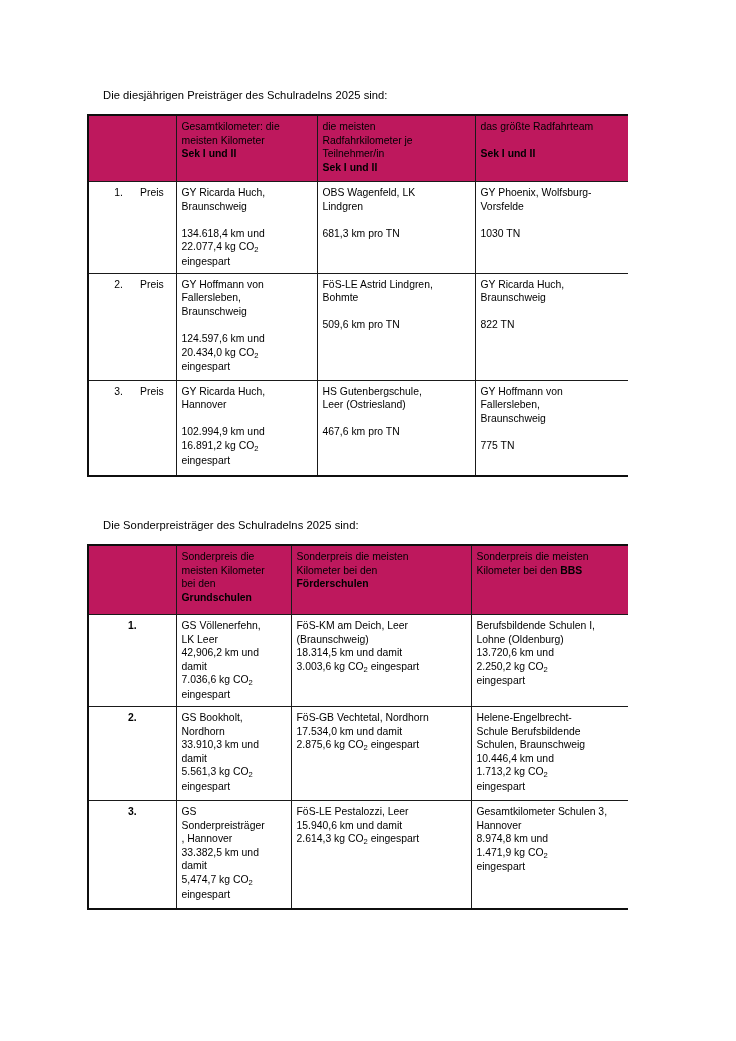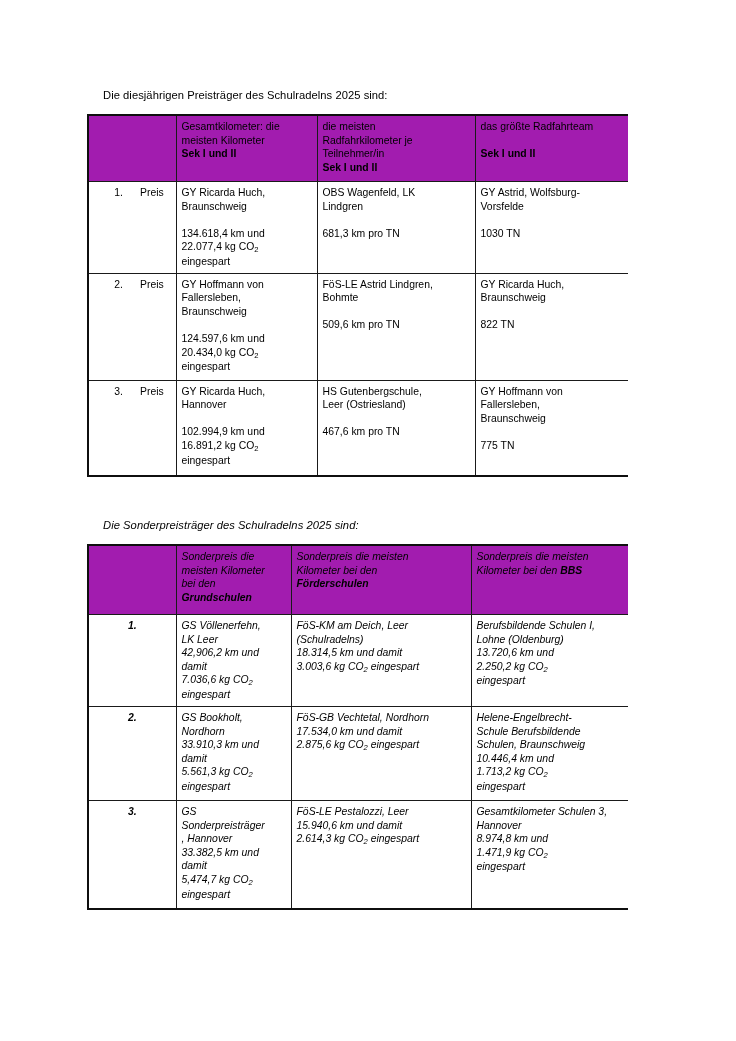--- a/index.html
+++ b/index.html
@@ -22,21 +22,21 @@
     box-sizing: border-box;
     padding: 0 8px 0 0;
     overflow: hidden;
   }
   .section {
     position: absolute;
     left: 87px;
     width: 545px;
   }
   .section-1 { top: 88px; }
-  .section-2 { top: 518px; font-style: italic; }
+  .section-2 { top: 518px; }
 
   .heading {
     font-size: 11.2px;
     line-height: 14px;
     letter-spacing: 0.05px;
     margin: 0 0 12px 16px;
     white-space: nowrap;
   }
 
   table.award-table {
@@ -51,21 +51,21 @@
     vertical-align: top;
     padding: 4px 5px 4px 5px;
     font-size: 10.4px;
     line-height: 13.6px;
     font-weight: normal;
     text-align: left;
     word-wrap: break-word;
     overflow-wrap: break-word;
   }
   table.award-table thead td {
-    background: #a21caf;
+    background: #be185d;
   }
   
   #table-winners col.c0 { width: 88px; }
   #table-winners col.c1 { width: 141px; }
   #table-winners col.c2 { width: 158px; }
   #table-winners col.c3 { width: 158px; }
   
   #table-special col.c0 { width: 88px; }
   #table-special col.c1 { width: 115px; }
   #table-special col.c2 { width: 180px; }
@@ -160,21 +160,21 @@
               <span class="cell-line">22.077,4 kg CO<sub>2</sub></span>
               <span class="cell-line">eingespart</span>
             </td>
           <td>
               <span class="cell-line">OBS Wagenfeld, LK</span>
               <span class="cell-line">Lindgren</span>
               <span class="cell-gap"></span>
               <span class="cell-line">681,3 km pro TN</span>
             </td>
           <td>
-              <span class="cell-line">GY Astrid, Wolfsburg-</span>
+              <span class="cell-line">GY Phoenix, Wolfsburg-</span>
               <span class="cell-line">Vorsfelde</span>
               <span class="cell-gap"></span>
               <span class="cell-line">1030 TN</span>
             </td>
         </tr>
         <tr class="t1-body-r2">
           <td class="rank-cell rank-prize">
             <span class="rank-num">2.</span><span class="rank-word">Preis</span>
           </td>
           <td>
@@ -265,21 +265,21 @@
           <td>
               <span class="cell-line">GS Völlenerfehn,</span>
               <span class="cell-line">LK Leer</span>
               <span class="cell-line">42,906,2 km und</span>
               <span class="cell-line">damit</span>
               <span class="cell-line">7.036,6 kg CO<sub>2</sub></span>
               <span class="cell-line">eingespart</span>
             </td>
           <td>
               <span class="cell-line">FöS-KM am Deich, Leer</span>
-              <span class="cell-line">(Schulradelns)</span>
+              <span class="cell-line">(Braunschweig)</span>
               <span class="cell-line">18.314,5 km und damit</span>
               <span class="cell-line">3.003,6 kg CO<sub>2</sub> eingespart</span>
             </td>
           <td>
               <span class="cell-line">Berufsbildende Schulen I,</span>
               <span class="cell-line">Lohne (Oldenburg)</span>
               <span class="cell-line">13.720,6 km und</span>
               <span class="cell-line">2.250,2 kg CO<sub>2</sub></span>
               <span class="cell-line">eingespart</span>
             </td>

